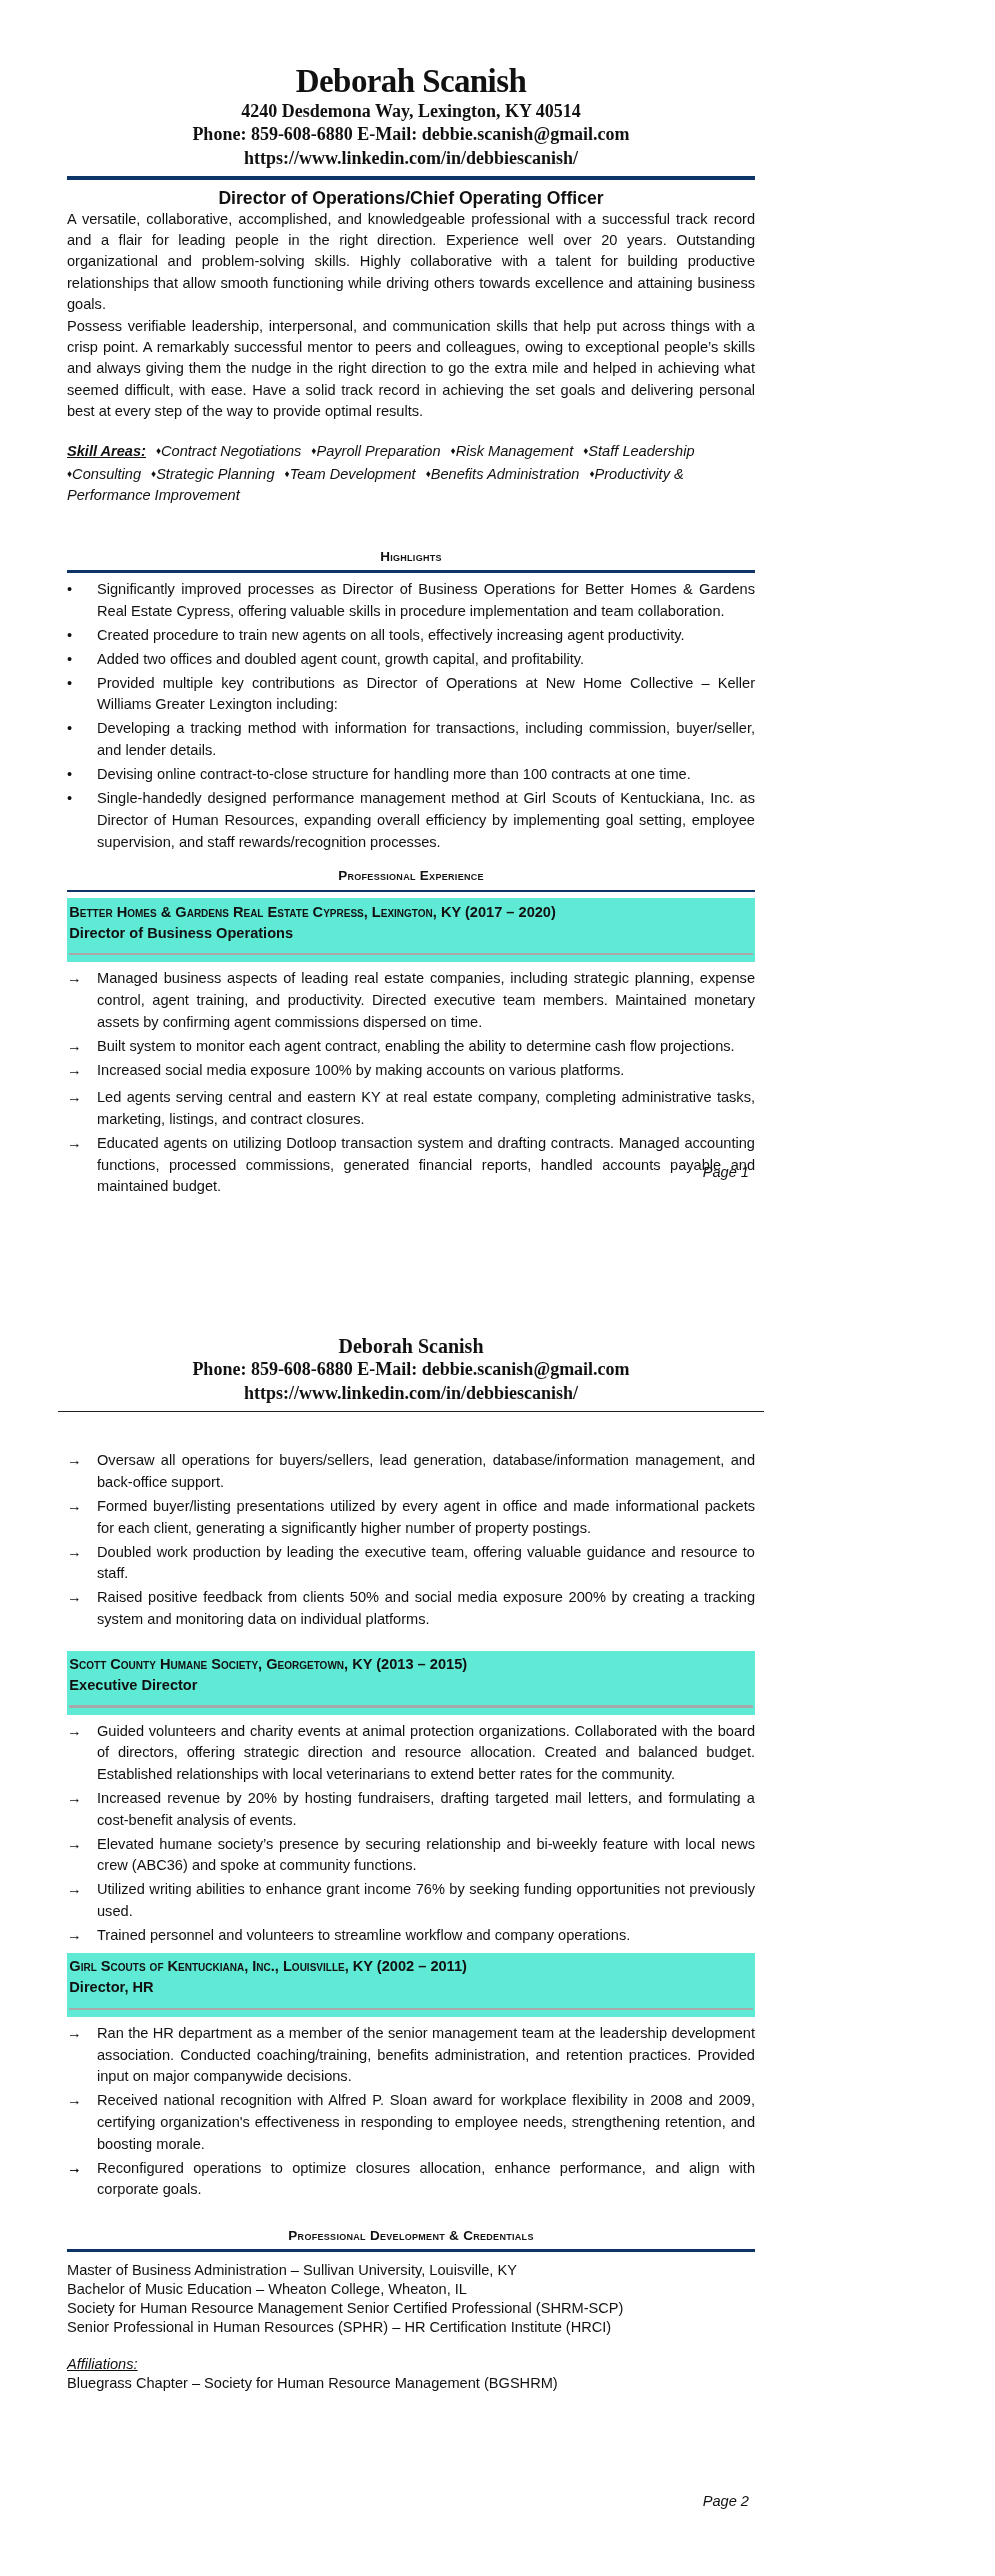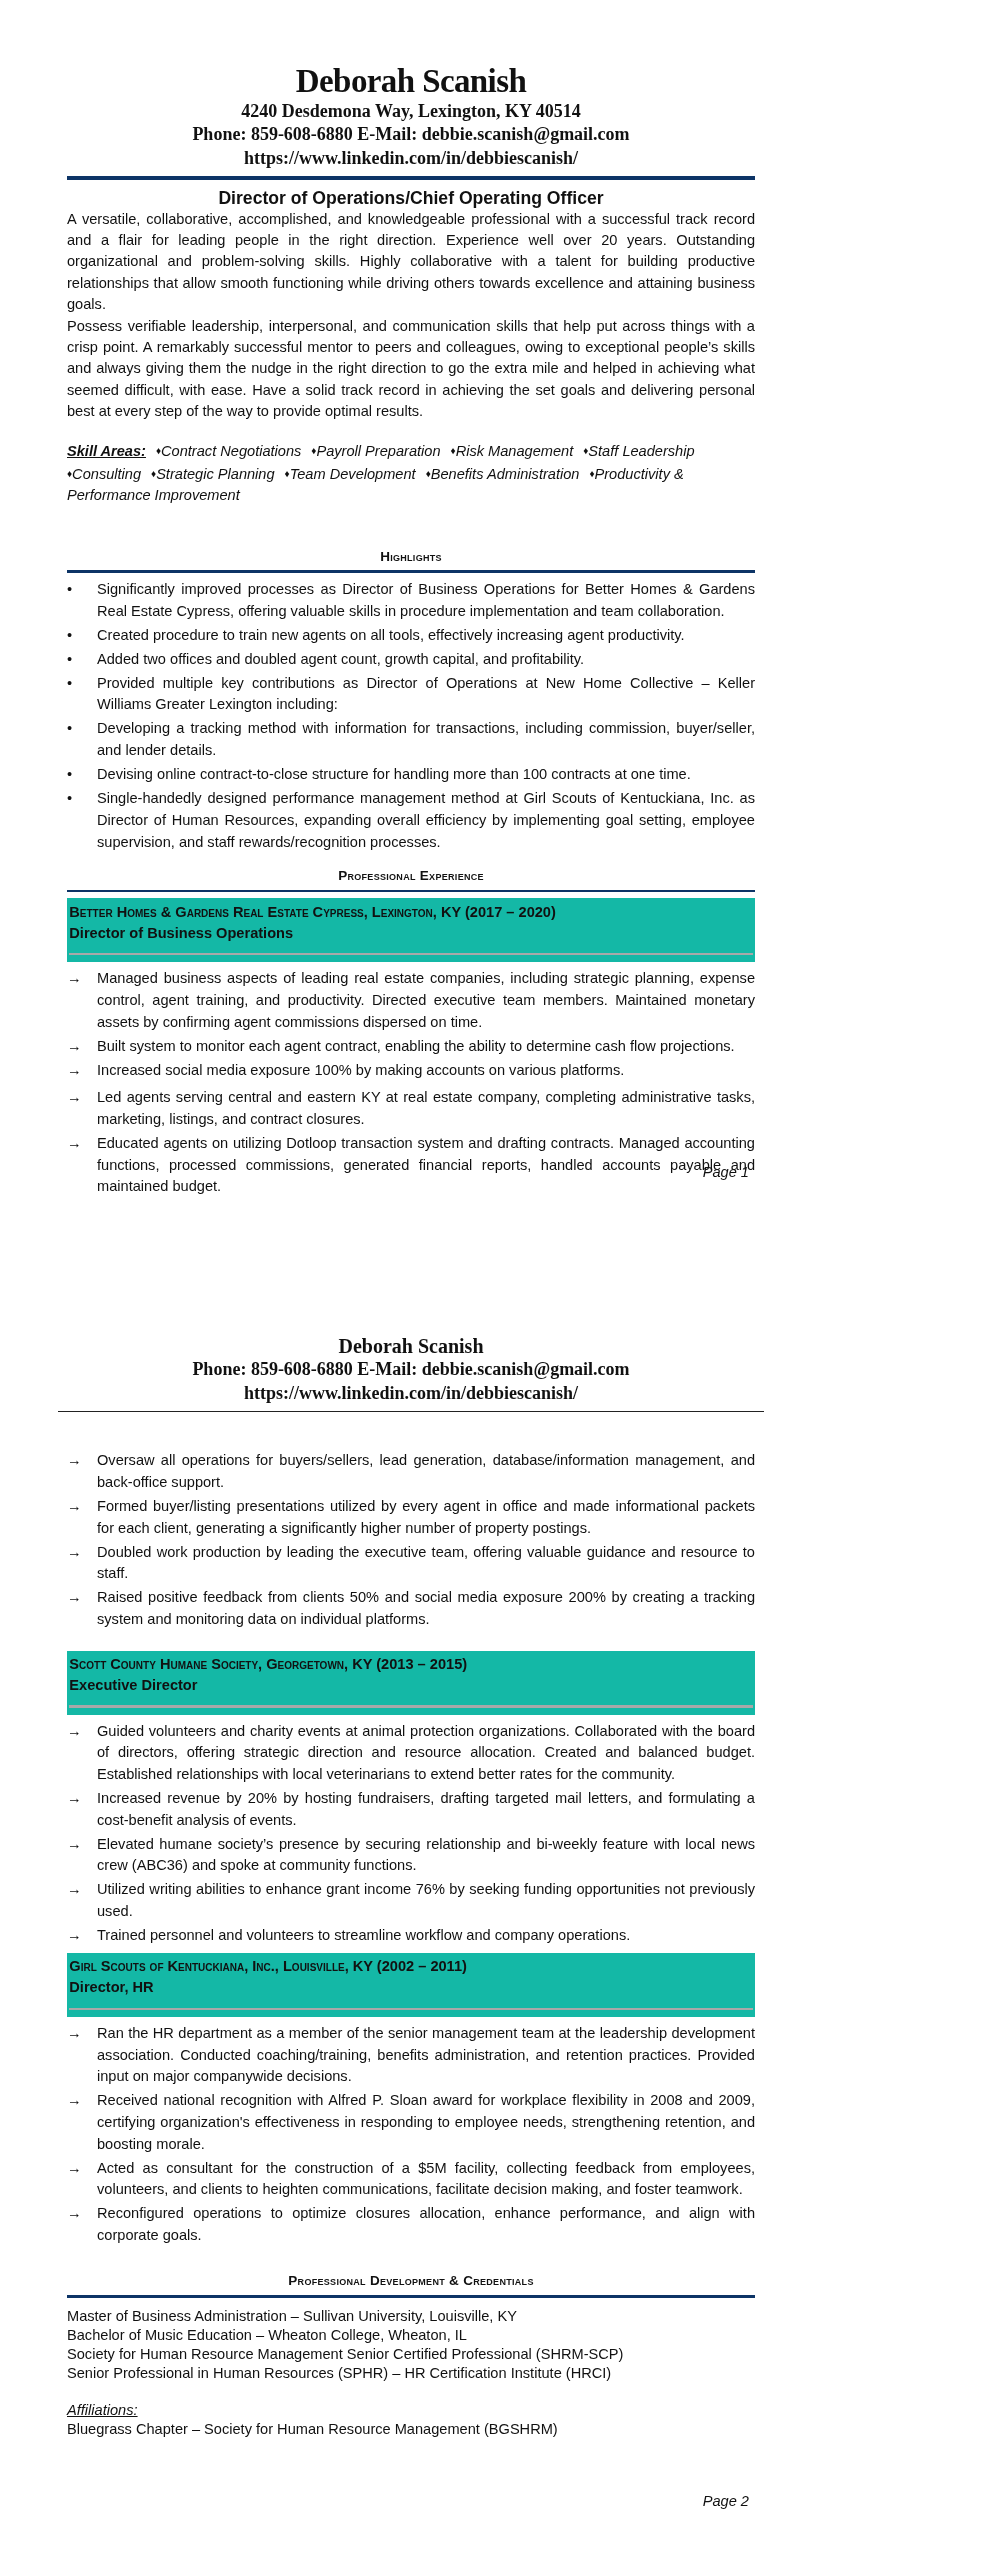--- a/index.html
+++ b/index.html
@@ -15,21 +15,21 @@
   .para { font-size: 14.6px; line-height: 21.4px; text-align: justify; }
   .skills { font-size: 14.6px; line-height: 21.7px; margin-top: 17.6px; font-style: italic; }
   .skills .lbl { font-weight: bold; text-decoration: underline; margin-right: 5.9px; }
   .skills .item { margin-right: 5.9px; }
   .skills .diamond { font-style: normal; font-size: 10px; vertical-align: 1.8px; }
   .sec-head { text-align: center; font-weight: bold; font-size: 13.5px; font-variant: small-caps; letter-spacing: 0.3px; line-height: 17.6px; }
   .sec-rule { height: 2.9px; background: #0d3466; margin-top: 4.7px; }
   ul.bul { list-style: none; margin-top: 5.9px; }
   ul.bul li { position: relative; padding-left: 30px; font-size: 14.6px; line-height: 21.7px; text-align: justify; margin-bottom: 2.3px; }
   ul.bul li .mk { position: absolute; left: 0; top: 0; width: 23.4px; }
-  .job-box { background: #14b8a6; padding: 3.5px 2.3px 7px 2.3px; margin-top: 5.9px; }
+  .job-box { background: #5eead4; padding: 3.5px 2.3px 7px 2.3px; margin-top: 5.9px; }
   .job-company { font-weight: bold; font-size: 14.6px; line-height: 21px; font-variant: small-caps; }
   .job-role { font-weight: bold; font-size: 14.6px; line-height: 21px; }
   .job-rule { height: 2.3px; background: #a8a8a8; margin-top: 9.4px; }
   .pagenum { position: absolute; right: 73px; font-style: italic; font-size: 14.6px; }
   .cred { font-weight: normal; font-size: 14.6px; line-height: 19px; }
   .aff-lbl { font-style: italic; text-decoration: underline; font-size: 14.6px; line-height: 19px; margin-top: 17.6px; }
   .aff-item { font-size: 14.6px; line-height: 19px; }
 </style>
 </head>
 <body>
@@ -124,21 +124,21 @@
   </ul>
 
   <div class="job-box">
     <div class="job-company">Girl Scouts of Kentuckiana, Inc., Louisville, KY (2002 – 2011)</div>
     <div class="job-role">Director, HR</div>
     <div class="job-rule"></div>
   </div>
   <ul class="bul">
     <li><span class="mk">→</span><span>Ran the HR department as a member of the senior management team at the leadership development association. Conducted coaching/training, benefits administration, and retention practices. Provided input on major companywide decisions.</span></li>
     <li><span class="mk">→</span><span>Received national recognition with Alfred P. Sloan award for workplace flexibility in 2008 and 2009, certifying organization's effectiveness in responding to employee needs, strengthening retention, and boosting morale.</span></li>
-    <li><span class="mk">→</span><span>Acted as consultant for the construction of a $5M facility, collecting feedback from employees, volunteers, and clients to heighten communications, facilitate decision making, and foster teamwork.</span></li>
+    <li><span class="mk">→</span></li>
     <li><span class="mk">→</span><span>Reconfigured operations to optimize closures allocation, enhance performance, and align with corporate goals.</span></li>
   </ul>
 
   <div style="height:23.4px"></div>
   <div class="sec-head">Professional Development &amp; Credentials</div>
   <div class="sec-rule"></div>
   <div style="height:9.4px"></div>
   <div class="cred">Master of Business Administration – Sullivan University, Louisville, KY</div>
   <div class="cred">Bachelor of Music Education – Wheaton College, Wheaton, IL</div>
   <div class="cred">Society for Human Resource Management Senior Certified Professional (SHRM-SCP)</div>

